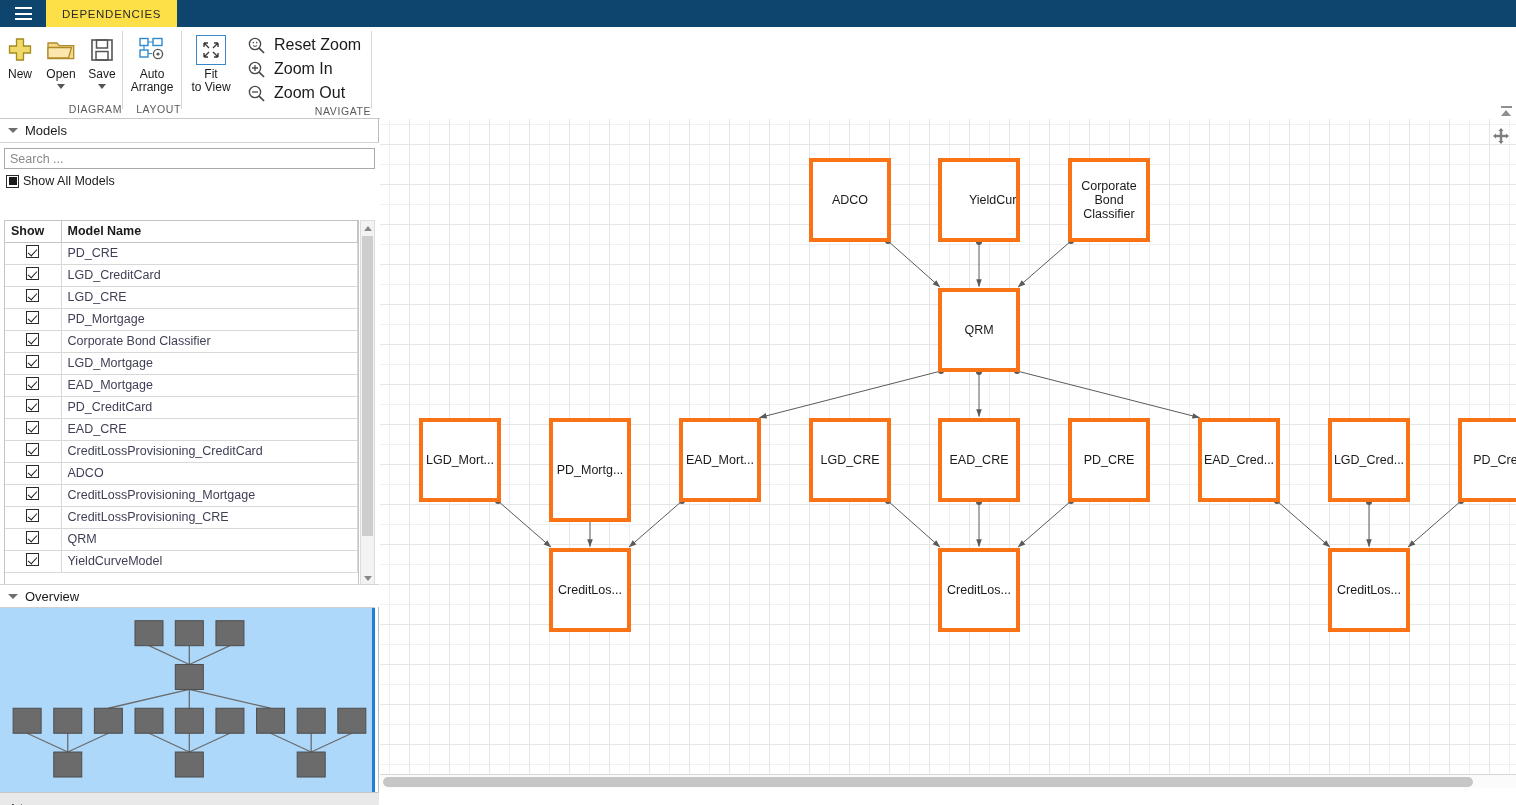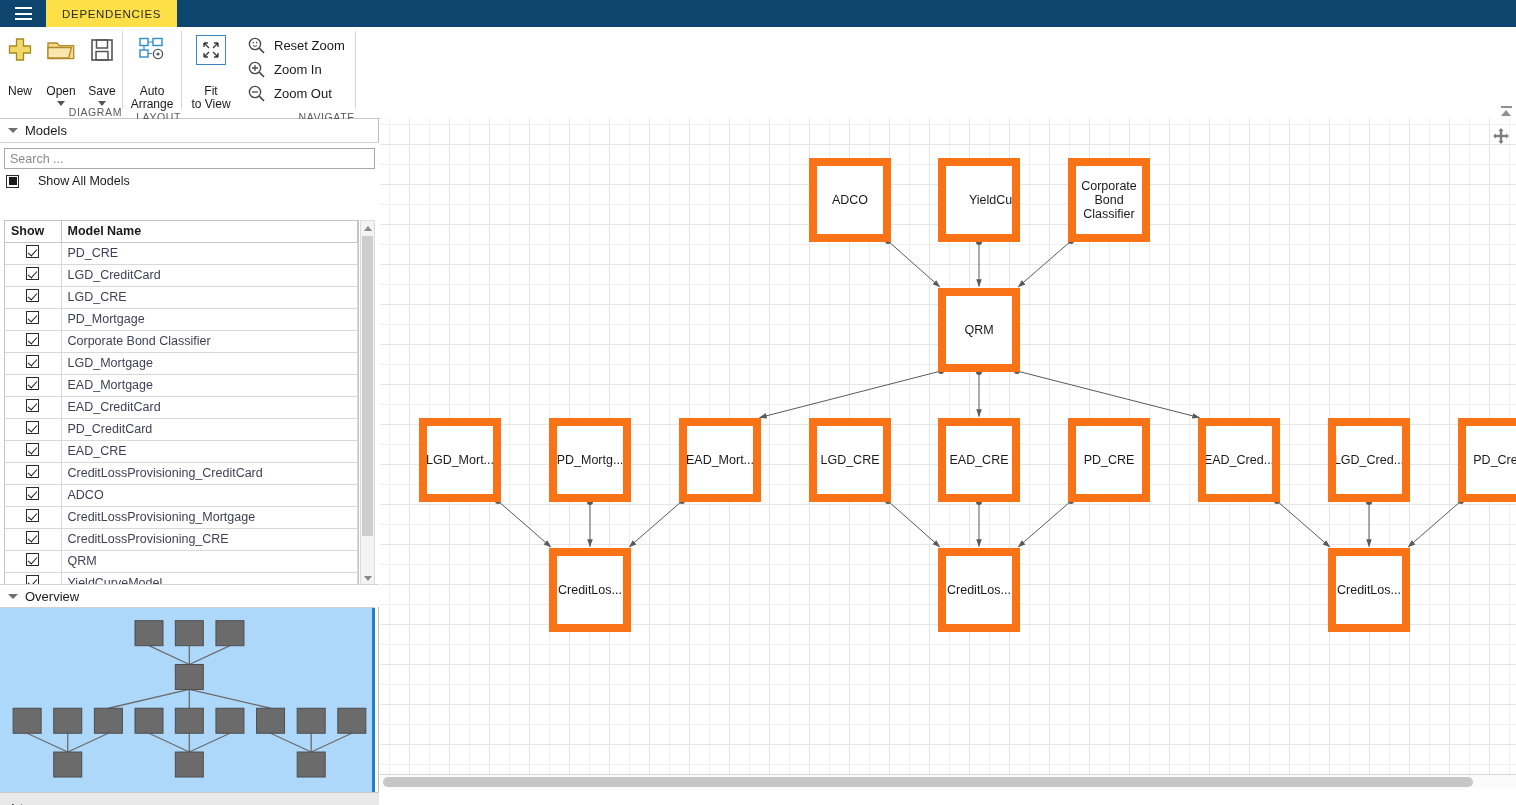--- a/index.html
+++ b/index.html
@@ -73,40 +73,40 @@
   }
   .rbtn {
     display: flex; flex-direction: column; align-items: center;
     justify-content: flex-start;
     padding: 2px 6px 0 6px;
     min-width: 40px;
     cursor: pointer;
     font-size: 12px; color: #1a1a1a;
   }
   .rbtn .glyph { height: 34px; display: flex; align-items: center; justify-content: center; }
-  .rbtn .lbl { line-height: 13px; text-align: center; margin-top: 18px; }
+  .rbtn .lbl { line-height: 13px; text-align: center; margin-top: 1px; }
   .caret-dn {
     width: 0; height: 0;
     border-left: 4.5px solid transparent;
     border-right: 4.5px solid transparent;
     border-top: 5px solid #555;
     margin-top: 3px;
   }
   .rbtn-wide { min-width: 58px; }
   .fitbox {
     width: 30px; height: 30px;
     border: 1px solid #3b86c8;
     display: flex; align-items: center; justify-content: center;
   }
   .navlist { display: flex; flex-direction: column; padding-top: 2px; }
   .navrow {
     display: flex; align-items: center;
     gap: 8px; padding: 2px 10px 2px 6px;
     cursor: pointer;
-    font-size: 13px; color: #1a1a1a;
+    font-size: 16px; color: #1a1a1a;
   }
   .navrow .nglyph { width: 20px; height: 20px; display:flex; align-items:center; justify-content:center; }
 
   
   .leftpanel {
     position: absolute; left: 0; top: 119px;
     width: 379px; height: 686px;
     background: #ffffff;
     border-right: 1px solid #bdbdbd;
   }
@@ -136,21 +136,21 @@
     border: 1px solid #a9a9a9;
     background: #ffffff;
     font-size: 12.5px;
     color: #3c3c3c;
     padding: 0 5px;
     outline: none;
     font-family: "Liberation Sans", sans-serif;
   }
   .search-input::placeholder { color: #8a8a8a; }
   .showallrow {
-    display: flex; align-items: center; gap: 19px;
+    display: flex; align-items: center; gap: 4px;
     padding: 3px 0 3px 6px;
     font-size: 12.5px; color: #1a1a1a;
     cursor: pointer;
   }
   .cb {
     width: 13px; height: 13px;
     border: 1px solid #2b2b2b;
     background: #ffffff;
     display: inline-block;
     position: relative;
@@ -272,21 +272,21 @@
   }
   .canvas-grid.fine {
     background-image:
       linear-gradient(to right, #f0f0f0 1px, transparent 1px),
       linear-gradient(to bottom, #f0f0f0 1px, transparent 1px);
     background-size: 20px 20px;
     background-position: -11px -15px;
   }
   .node {
     position: absolute;
-    border: 8px solid #f97316;
+    border: 4px solid #f97316;
     background: #ffffff;
     display: flex; align-items: center; justify-content: center;
     text-align: center;
     font-size: 12.5px;
     color: #1a1a1a;
     line-height: 14px;
     cursor: pointer;
     overflow: hidden;
     white-space: pre;
   }
@@ -511,24 +511,20 @@
                 <td class="tdshow"><span class="cb checked"></span></td>
                 <td>Corporate Bond Classifier</td>
               </tr>
               <tr>
                 <td class="tdshow"><span class="cb checked"></span></td>
                 <td>LGD_Mortgage</td>
               </tr>
               <tr>
                 <td class="tdshow"><span class="cb checked"></span></td>
                 <td>EAD_Mortgage</td>
-              </tr>
-              <tr>
-                <td class="tdshow"><span class="cb checked"></span></td>
-                <td>EAD_CreditCard</td>
               </tr>
               <tr>
                 <td class="tdshow"><span class="cb checked"></span></td>
                 <td>PD_CreditCard</td>
               </tr>
               <tr>
                 <td class="tdshow"><span class="cb checked"></span></td>
                 <td>EAD_CRE</td>
               </tr>
               <tr>
@@ -674,21 +670,21 @@
       </svg>
 
     <div id="nodes-layer">
         <div class="node" style="left: 429px; top: 39px; width: 82px; height: 84px;">ADCO</div>
         <div class="node" style="left: 558px; top: 39px; width: 82px; height: 84px; padding-left: 43px;">YieldCurv...</div>
         <div class="node" style="left: 688px; top: 39px; width: 82px; height: 84px;">Corporate
 Bond
 Classifier</div>
         <div class="node" style="left: 558px; top: 169px; width: 82px; height: 84px;">QRM</div>
         <div class="node" style="left: 39px; top: 299px; width: 82px; height: 84px;">LGD_Mort...</div>
-        <div class="node" style="left: 169px; top: 299px; width: 82px; height: 84px;">PD_Mortg...</div>
+        <div class="node" style="left: 169px; top: 299px; width: 82px; height: 104px;">PD_Mortg...</div>
         <div class="node" style="left: 299px; top: 299px; width: 82px; height: 84px;">EAD_Mort...</div>
         <div class="node" style="left: 429px; top: 299px; width: 82px; height: 84px;">LGD_CRE</div>
         <div class="node" style="left: 558px; top: 299px; width: 82px; height: 84px;">EAD_CRE</div>
         <div class="node" style="left: 688px; top: 299px; width: 82px; height: 84px;">PD_CRE</div>
         <div class="node" style="left: 818px; top: 299px; width: 82px; height: 84px;">EAD_Cred...</div>
         <div class="node" style="left: 948px; top: 299px; width: 82px; height: 84px;">LGD_Cred...</div>
         <div class="node" style="left: 1078px; top: 299px; width: 82px; height: 84px;">PD_Cred</div>
         <div class="node" style="left: 169px; top: 429px; width: 82px; height: 84px;">CreditLos...</div>
         <div class="node" style="left: 558px; top: 429px; width: 82px; height: 84px;">CreditLos...</div>
         <div class="node" style="left: 948px; top: 429px; width: 82px; height: 84px;">CreditLos...</div>

